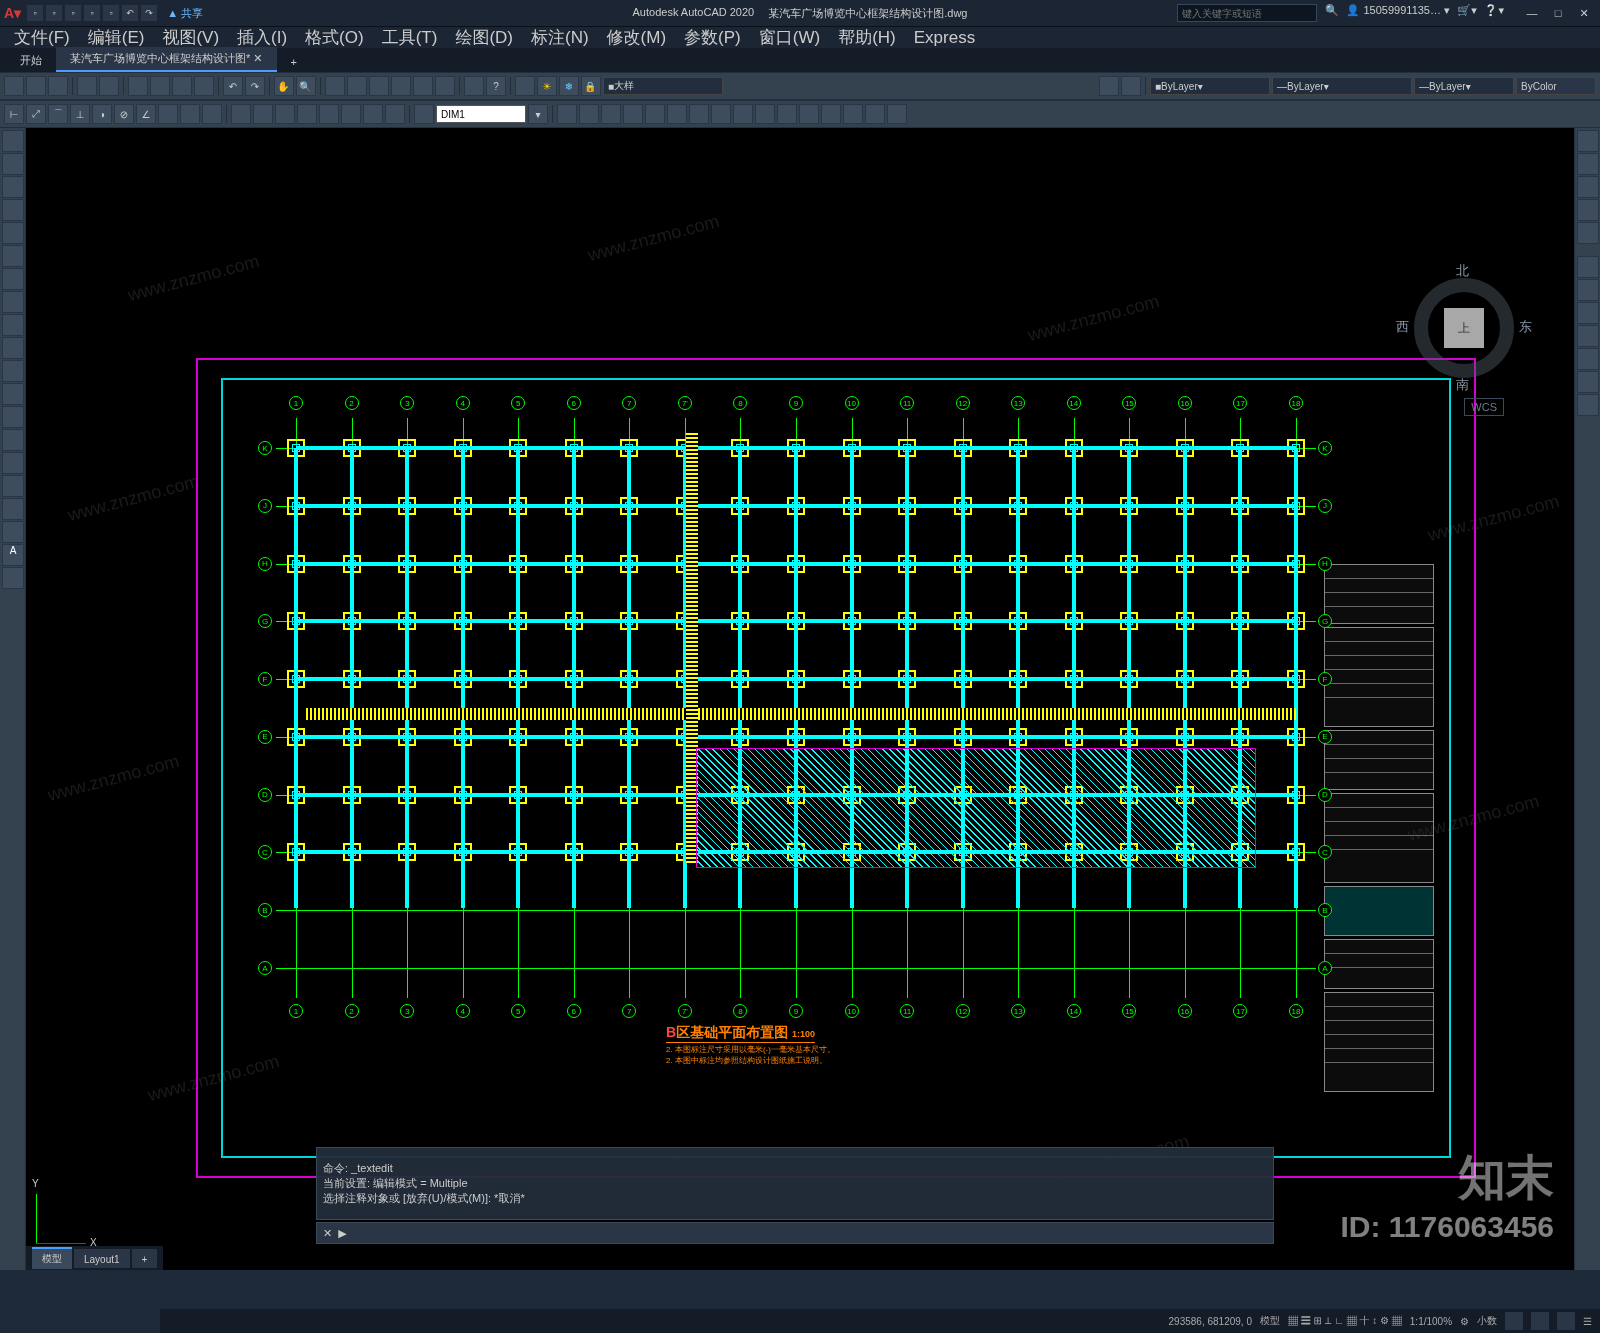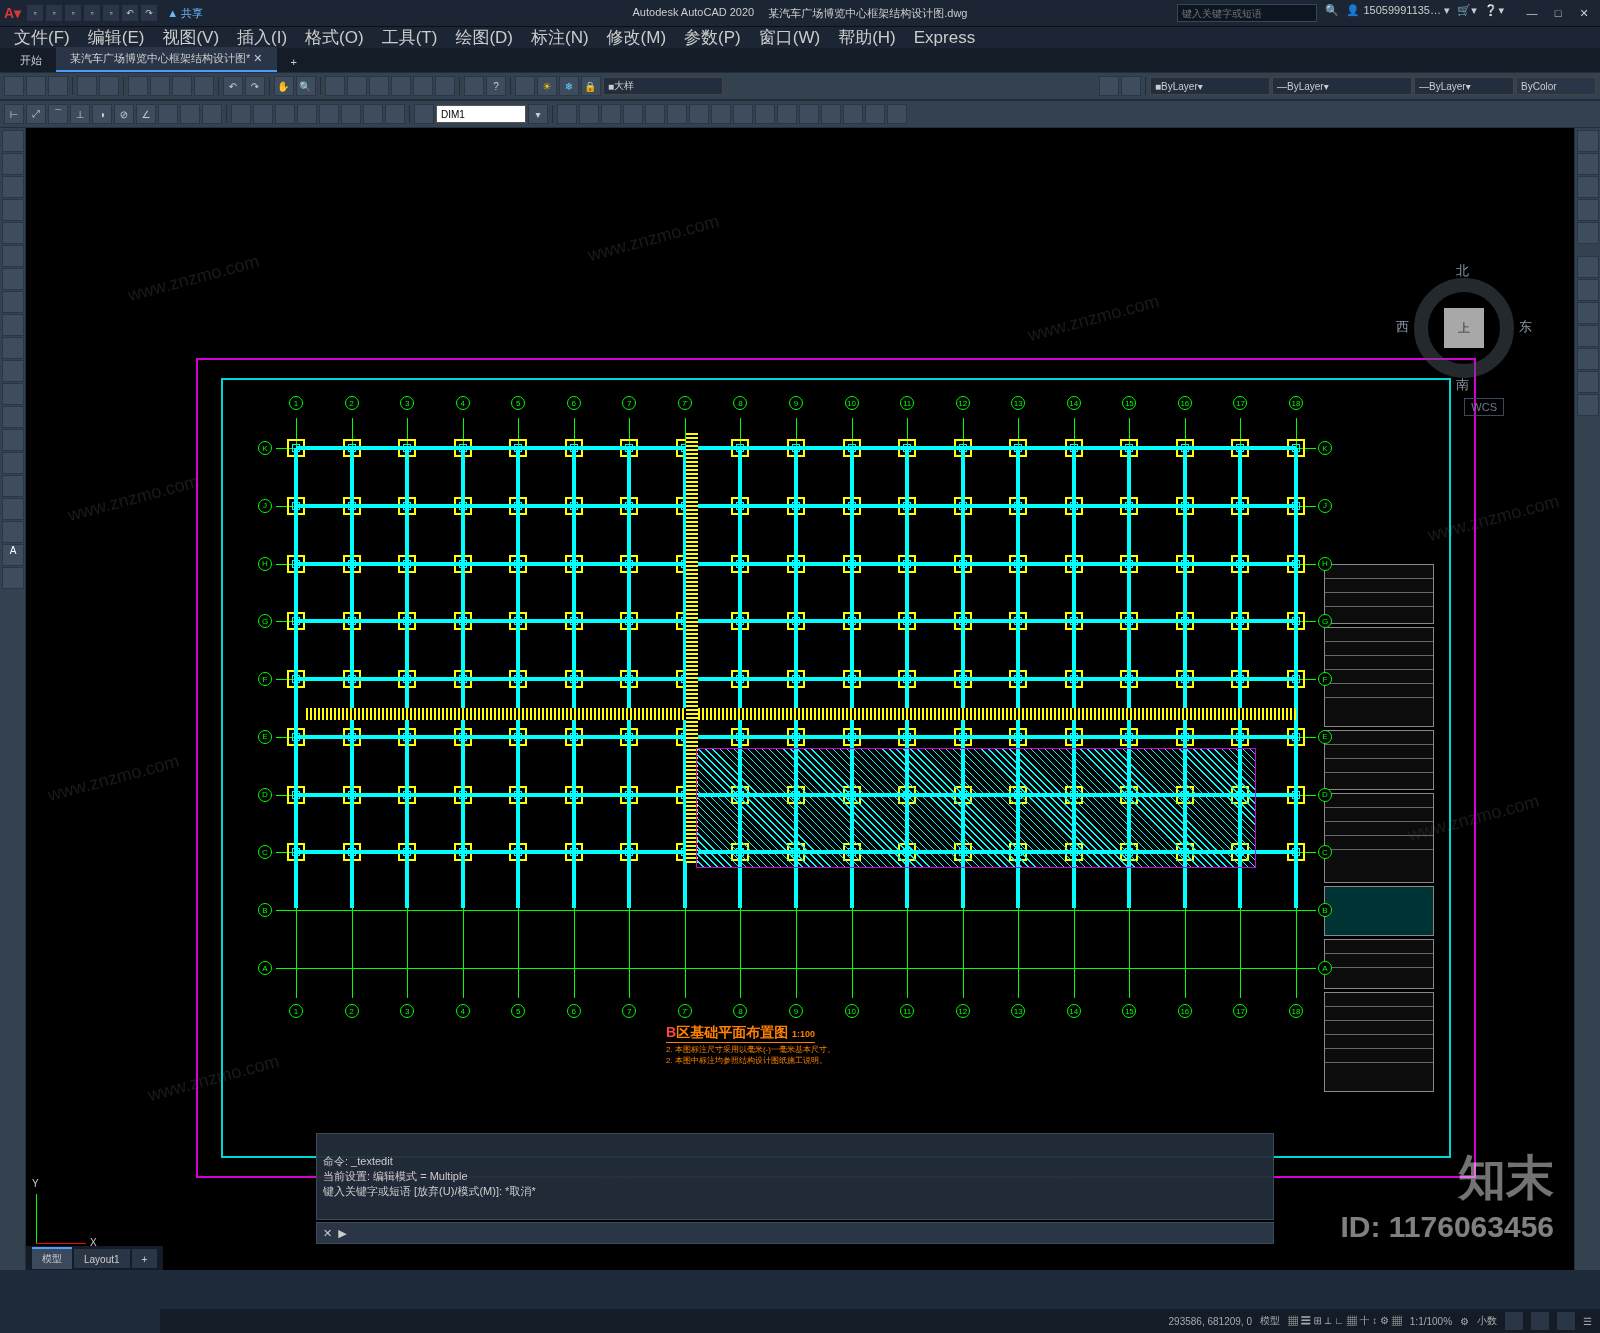--- a/index.html
+++ b/index.html
@@ -85,21 +85,21 @@
 .wcs { position: absolute; top: 270px; right: 70px; color: #6a7a8a; font-size: 11px; border: 1px solid #3a4a5a; padding: 2px 6px; }
 
 
 .ucs { position: absolute; bottom: 26px; left: 10px; width: 60px; height: 60px; }
 .ucs-y { position: absolute; bottom: 0; left: 0; width: 1px; height: 50px; background: #00ff00; }
 .ucs-x { position: absolute; bottom: 0; left: 0; width: 50px; height: 1px; background: #ff0000; }
 .ucs-lbl { position: absolute; color: #ccc; font-size: 10px; }
 
 
 .cmdwrap { position: absolute; bottom: 26px; left: 290px; right: 300px; }
-.cmd-history { background: rgba(35,45,58,0.95); border: 1px solid #3a4a5a; padding: 20px 6px; font-size: 11px; line-height: 15px; color: #ccc; }
+.cmd-history { background: rgba(35,45,58,0.95); border: 1px solid #3a4a5a; padding: 13px 6px; font-size: 11px; line-height: 15px; color: #ccc; }
 .cmd-input { background: #2a3645; border: 1px solid #3a4a5a; height: 22px; display: flex; align-items: center; padding: 0 6px; margin-top: 2px; }
 .cmd-input input { background: transparent; border: none; color: #888; font-size: 11px; width: 100%; outline: none; }
 
 
 .sheet-tabs { position: absolute; bottom: 0; left: 0; height: 24px; display: flex; align-items: center; background: #141c28; padding: 0 6px; gap: 2px; font-size: 10px; }
 .sheet-tab { padding: 3px 10px; background: #2a3545; cursor: pointer; border-top: 2px solid transparent; }
 .sheet-tab.active { background: #3a4a5c; border-top-color: #4a9eff; }
 
 
 .statusbar { position: absolute; bottom: 0; right: 0; left: 160px; height: 24px; background: #141c28; display: flex; align-items: center; justify-content: flex-end; padding: 0 8px; gap: 8px; font-size: 10px; color: #aaa; }
@@ -630,21 +630,21 @@
       <div class="ucs-y"></div>
         <div class="ucs-x"></div>
       <div class="ucs-lbl" style="top:-6px;left:-4px">Y</div>
       <div class="ucs-lbl" style="bottom:-4px;left:54px">X</div>
     </div>
 
     <div class="cmdwrap">
       <div class="cmd-history">
         <div>命令: _textedit</div>
         <div>当前设置: 编辑模式 = Multiple</div>
-        <div>键入关键字或短语  [放弃(U)/模式(M)]: *取消*</div>
+        <div>选择注释对象或  [放弃(U)/模式(M)]: *取消*</div>
       </div>
       <div class="cmd-input">
         <span style="margin-right:6px">✕</span>
         <span style="margin-right:4px">▶</span>
       </div>
     </div>
 
     <div class="sheet-tabs">
       <div class="sheet-tab active">模型</div>
       <div class="sheet-tab">Layout1</div>

